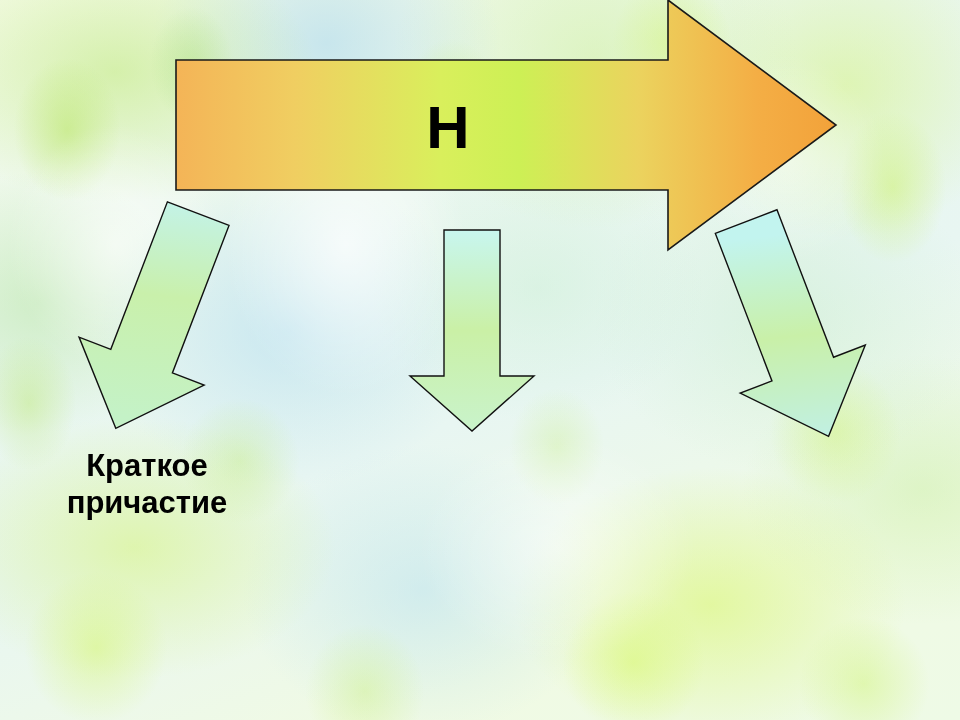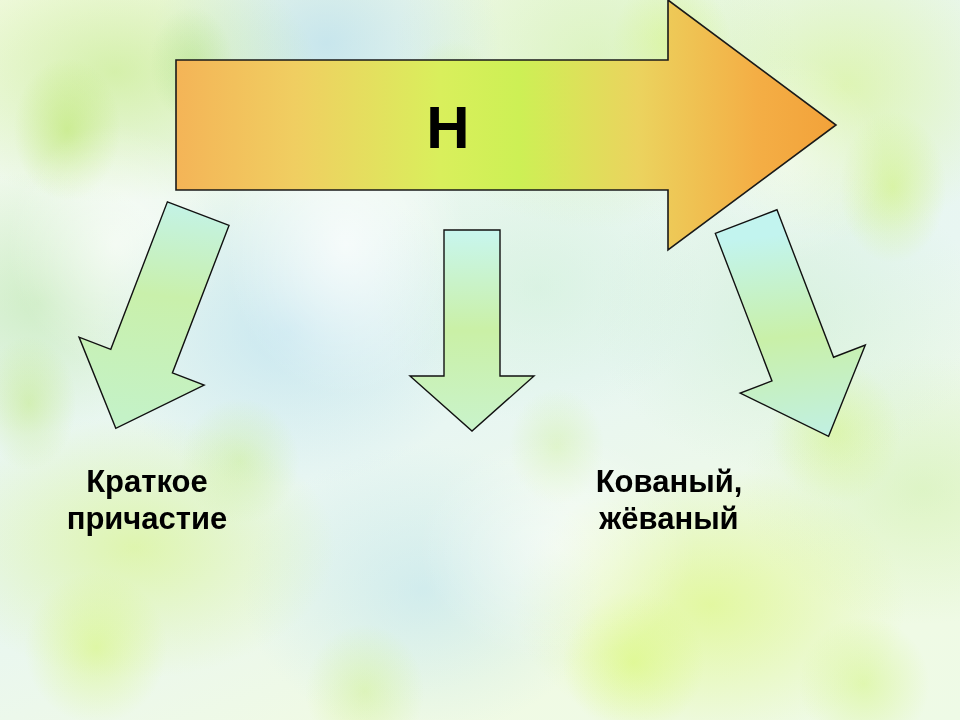--- a/index.html
+++ b/index.html
@@ -88,23 +88,22 @@
   #arrow-middle { left: 404px; top: 228px; }
   #arrow-right  { left: 692px; top: 208px; }
 
   
   #labels-row {
     position: absolute;
     left: 0;
     top: 448px;
     width: 819px;
     display: flex;
-    justify-content: space-between;
+    justify-content: flex-start;
     align-items: flex-start;
-    margin-top: 16px;
   }
   .label-cell {
     font-size: 31px;
     font-weight: bold;
     color: #000;
     line-height: 1.18;
     text-align: center;
     white-space: pre-line;
   }
   #label-cell-1 { width: 270px; margin-left: 12px; }
@@ -200,18 +199,16 @@
       </defs>
       <g transform="rotate(-21 95 120)">
         <polygon points="62,6 128,6 128,164 162,164 95,236 28,164 62,164" fill="url(#gradR)" stroke="#111" stroke-width="1.4"></polygon>
       </g>
     </svg>
   </div>
 
   <div id="labels-row">
     <div class="label-cell" id="label-cell-1">Краткое
 причастие</div>
-    <div class="label-cell" id="label-cell-3">Кованый,
-жёваный</div>
   </div>
 
 
 </div>
 
 </body></html>

